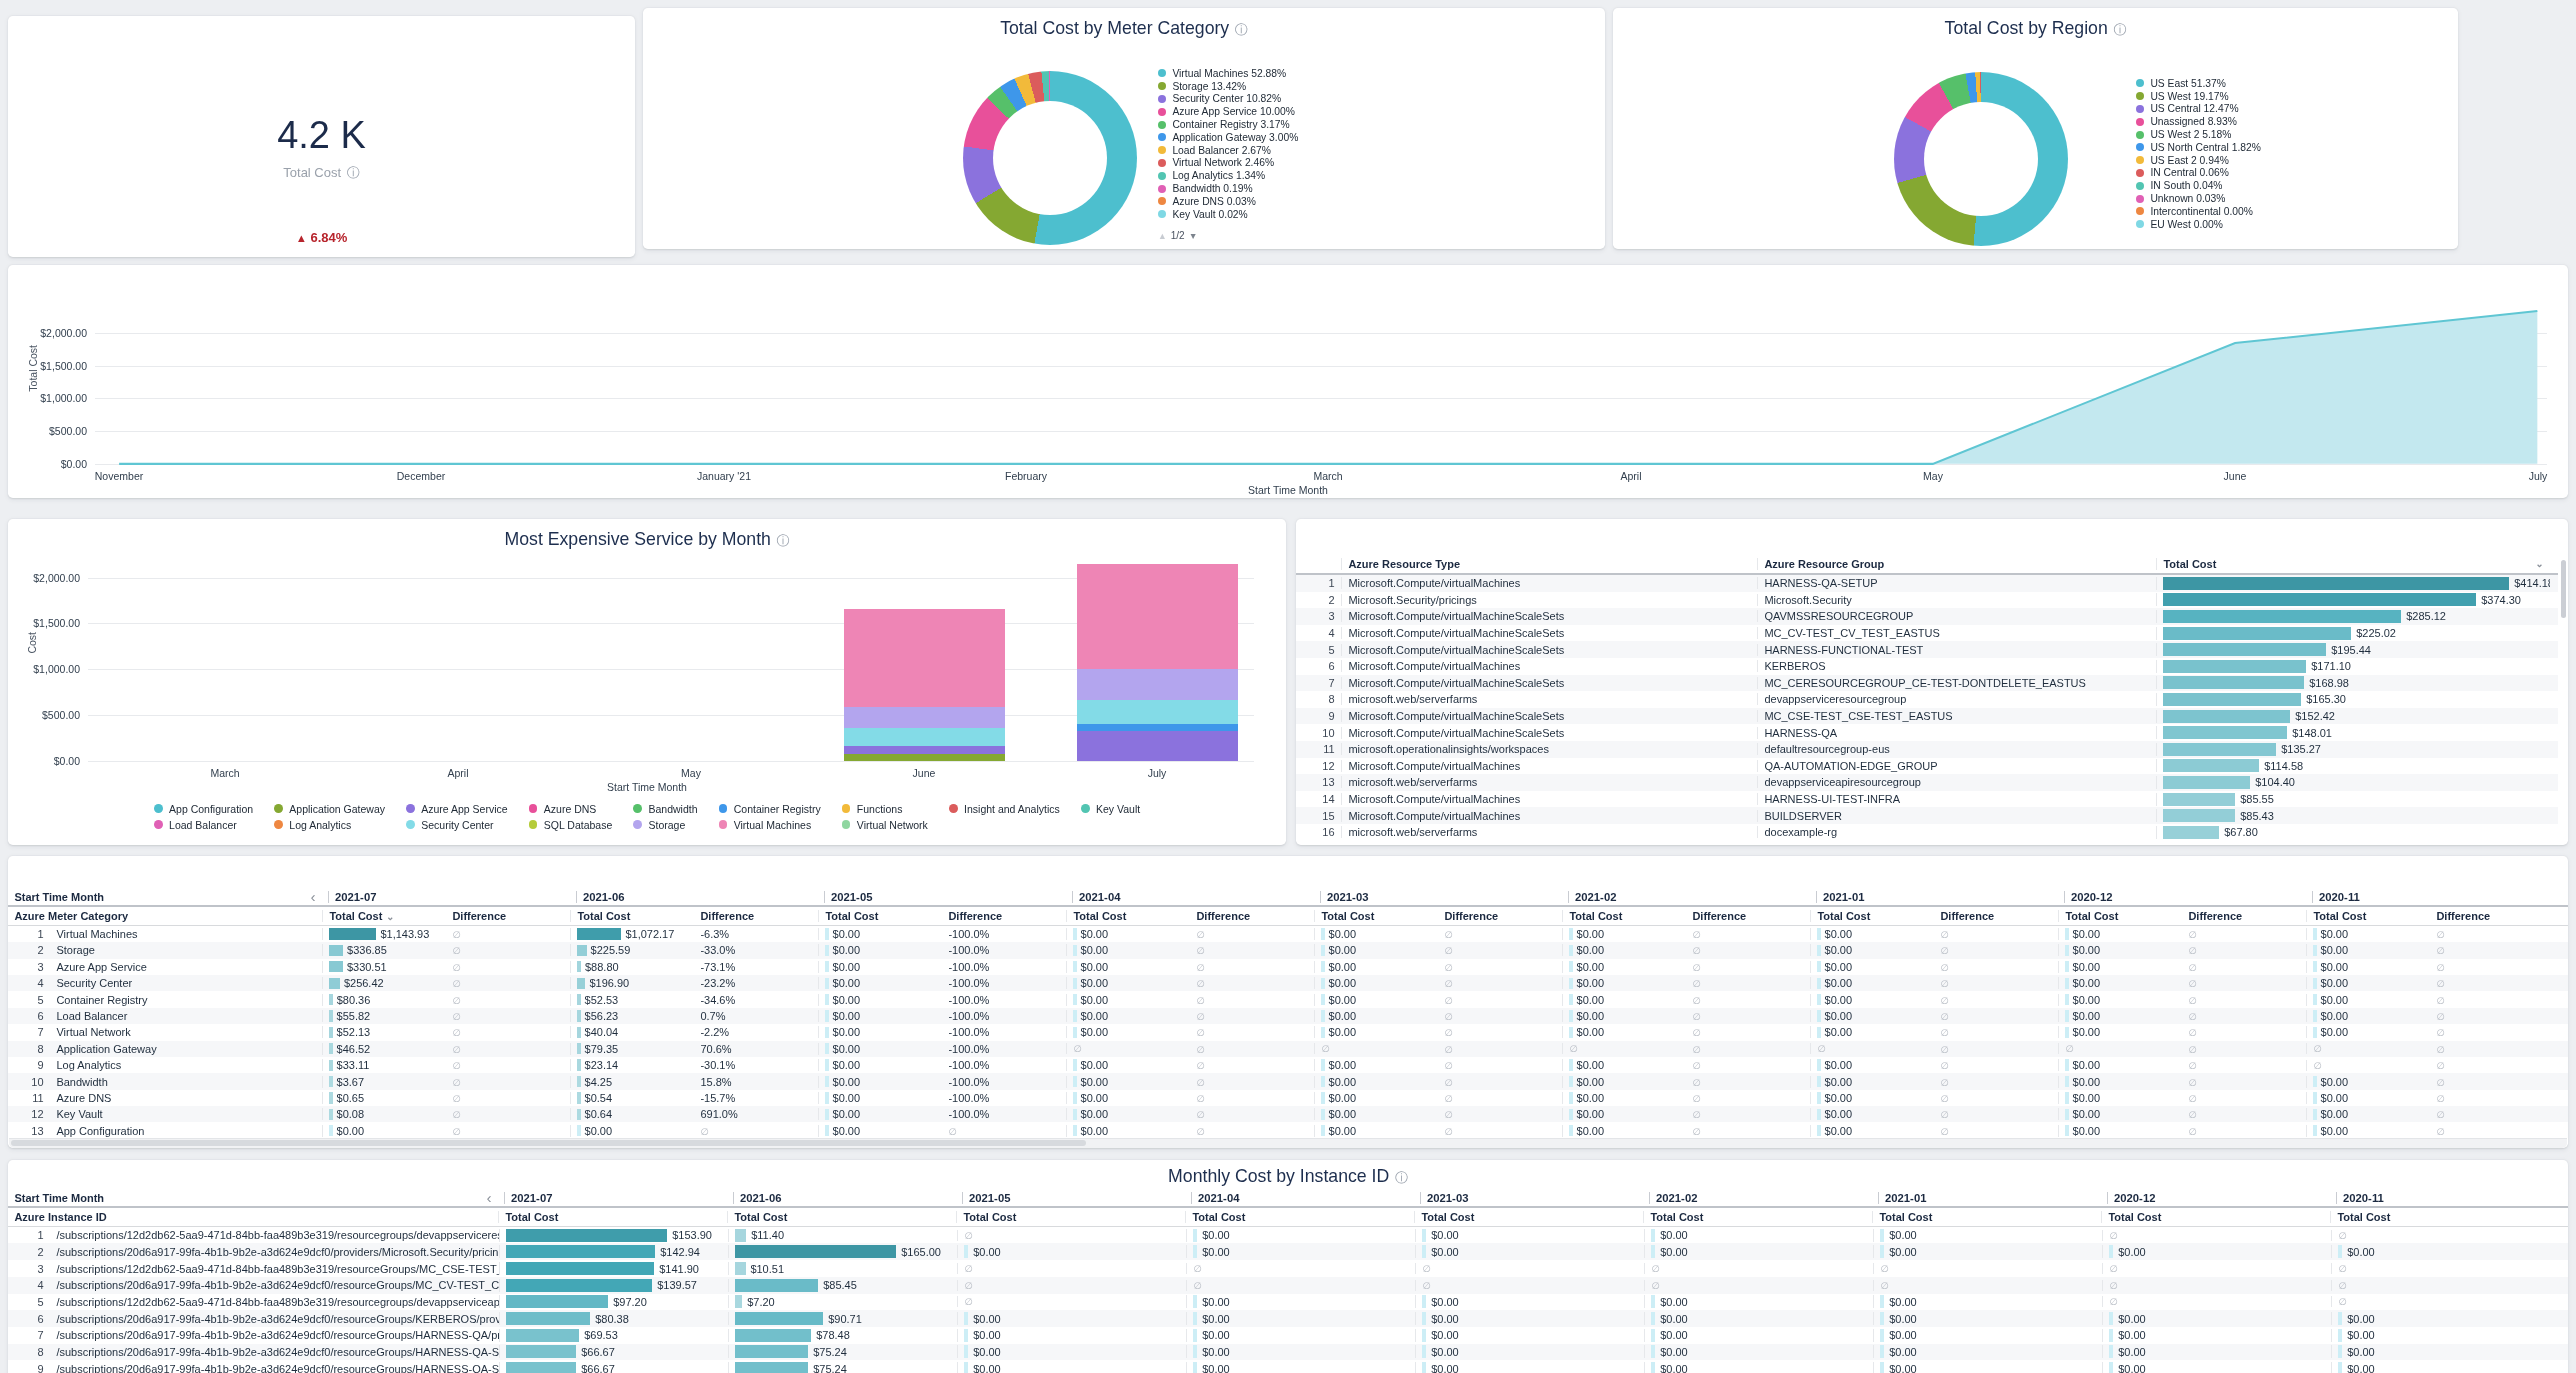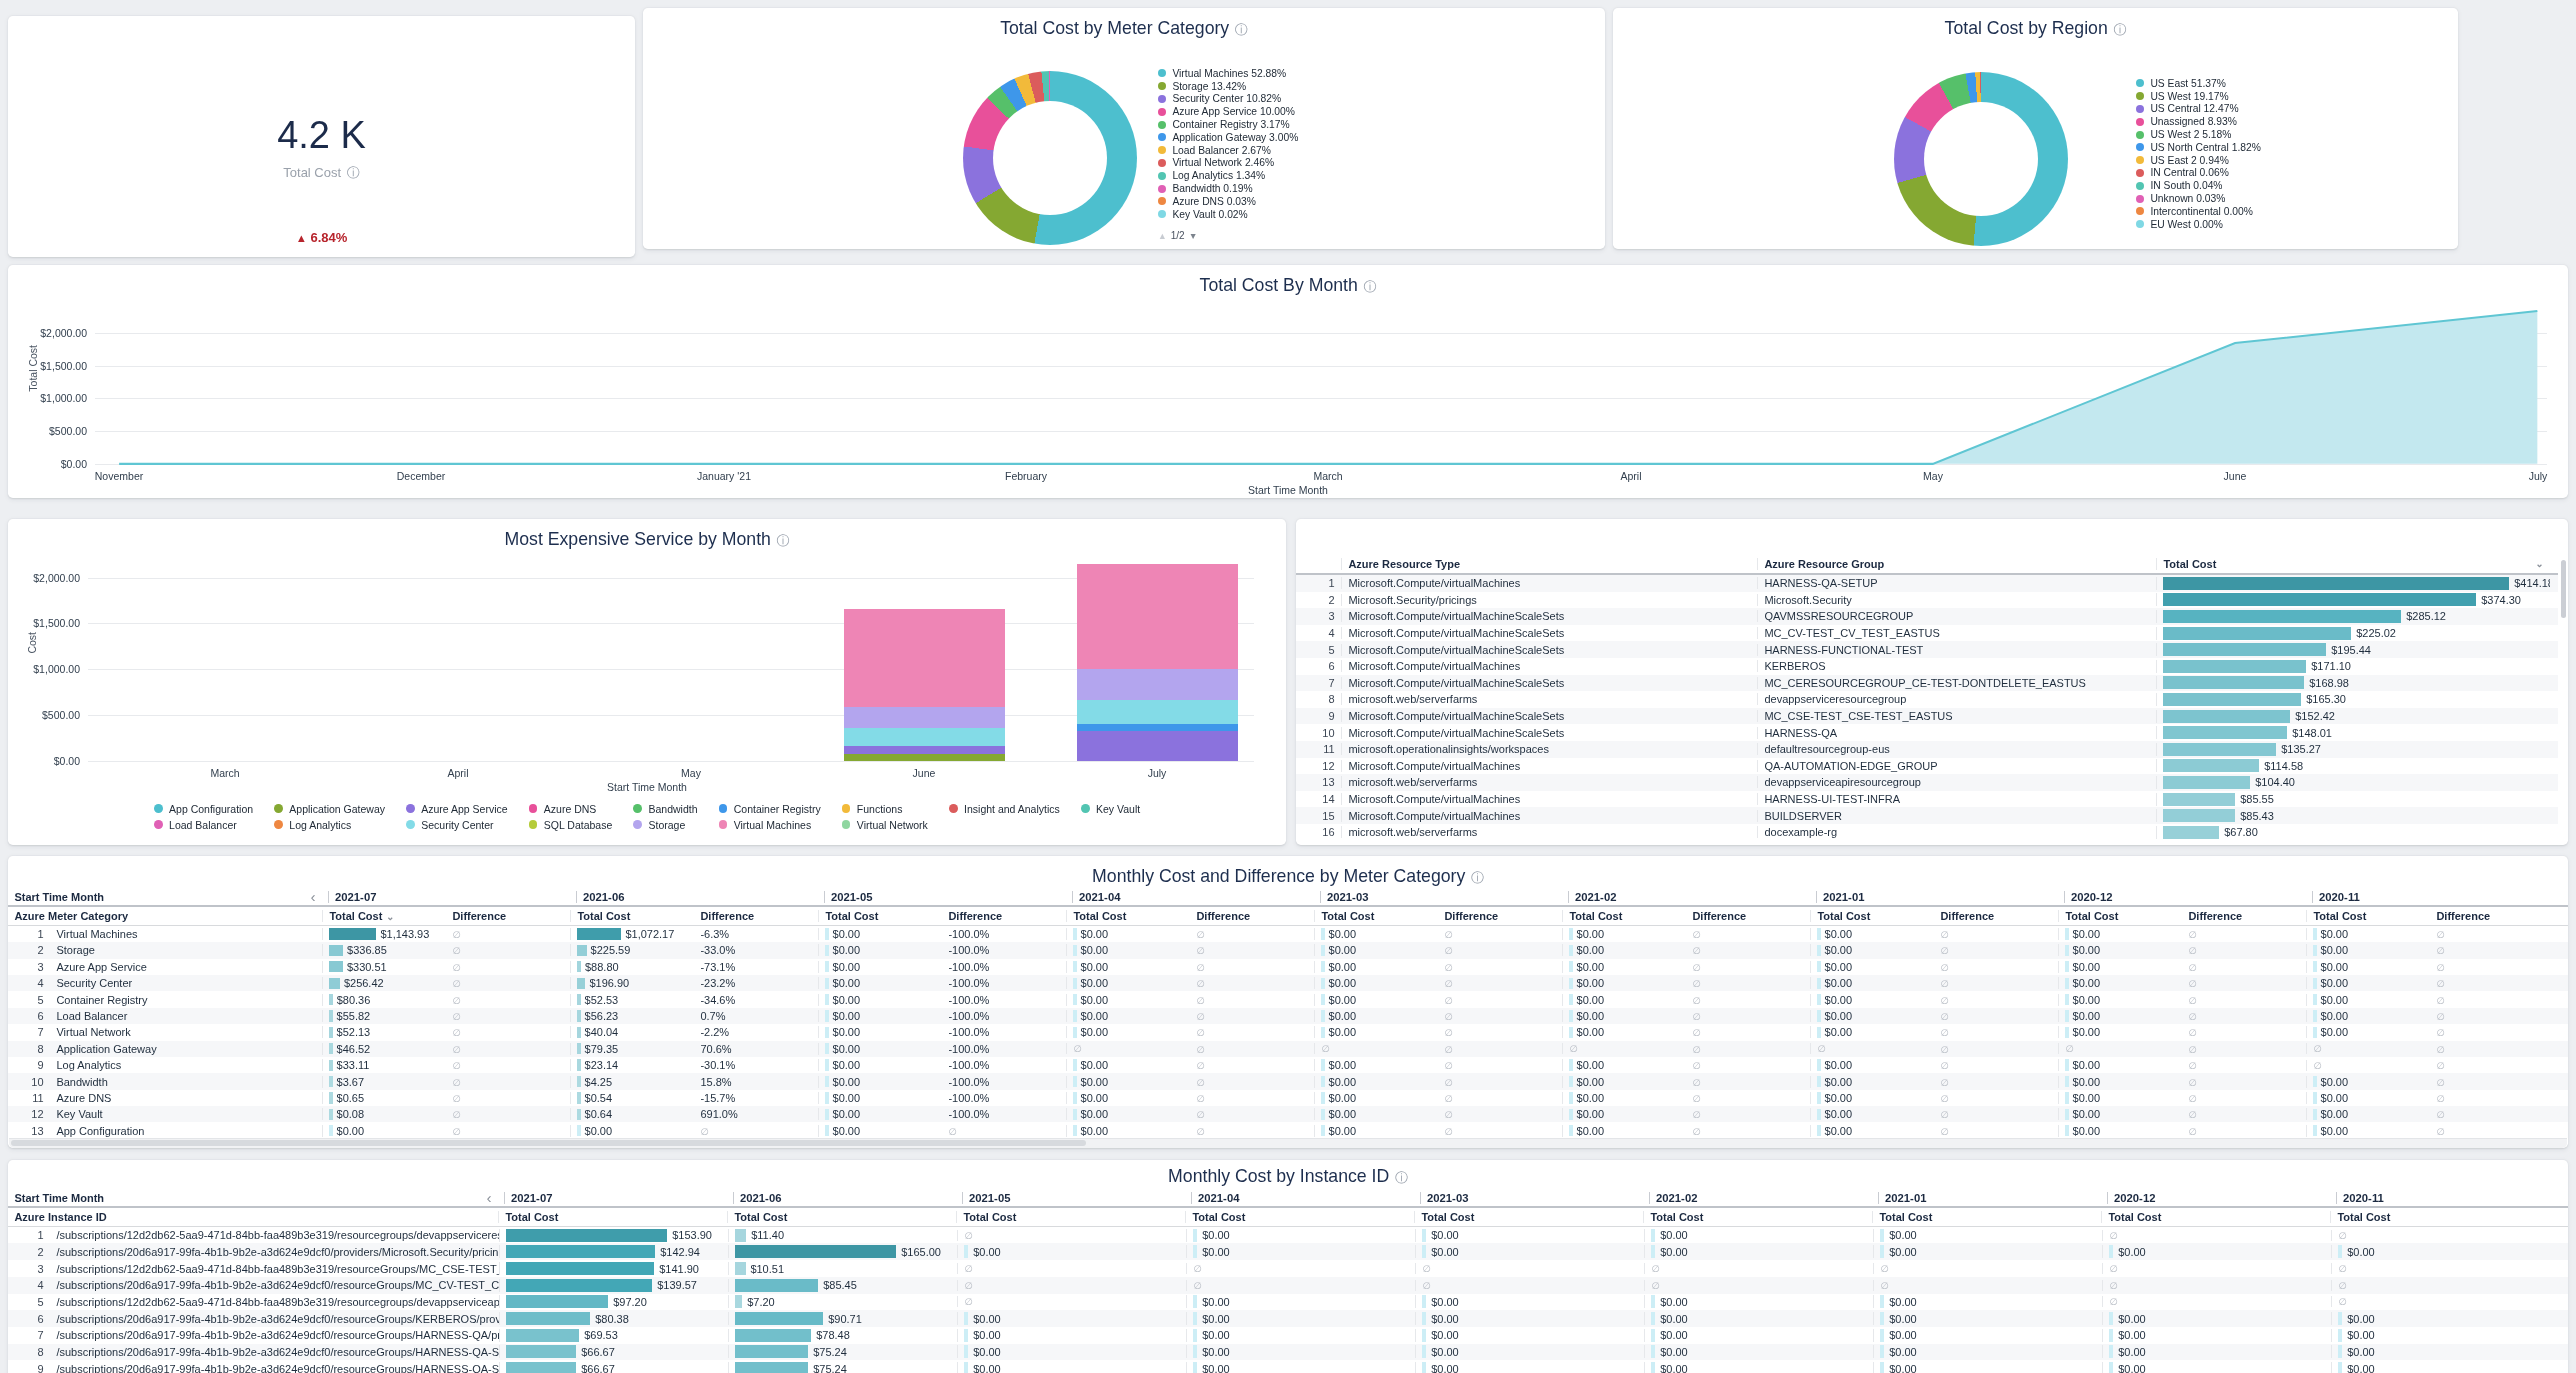--- a/index.html
+++ b/index.html
@@ -180,21 +180,20 @@
         <span>Intercontinental 0.00%</span>
       </div>
       <div class="legend-item">
         <span class="legend-dot" style="background: rgb(127, 216, 228);"></span>
         <span>EU West 0.00%</span>
       </div>
     </div>
 </div>
 
 <div class="card" id="area-card" style="left:8px;top:265px;width:2560px;height:233px">
-  <div class="card-title"><span>Total Cost By Month</span><span class="info">ⓘ</span></div>
   <div class="axis-ylabel" style="left:19.3px;top:80px">Total Cost</div>
   <div class="plot" id="area-plot" style="left:87px;top:46px;width:2452px;height:153px">
       <div class="gridline" style="top: 153px;"></div>
       <div class="ytick" style="top: 153px;">$0.00</div>
       <div class="gridline" style="top: 120px;"></div>
       <div class="ytick" style="top: 120px;">$500.00</div>
       <div class="gridline" style="top: 87px;"></div>
       <div class="ytick" style="top: 87px;">$1,000.00</div>
       <div class="gridline" style="top: 55px;"></div>
       <div class="ytick" style="top: 55px;">$1,500.00</div>
@@ -472,21 +471,20 @@
           <span>$67.80</span>
         </div>
       </div>
     </div>
   <div class="vscroll">
       <div class="thumb"></div>
     </div>
 </div>
 
 <div class="card" id="meter-table-card" style="left:8px;top:856px;width:2560px;height:292px;overflow:hidden">
-  <div class="card-title"><span>Monthly Cost and Difference by Meter Category</span><span class="info">ⓘ</span></div>
   <div id="meter-table" style="position:absolute;left:0;top:32px;right:0">
       <div class="thr" style="height: 19.3px; border-bottom: 2.4px solid rgb(191, 195, 201);">
         <div class="cell hdr" style="width: 314px; display: flex; justify-content: space-between; align-items: center;">
           <span>Start Time Month</span>
           <span class="chev-left">‹</span>
         </div>
         <div class="cell month-hdr" style="width: 248px;"><span class="vbar">2021-07</span></div>
         <div class="cell month-hdr" style="width: 248px;"><span class="vbar">2021-06</span></div>
         <div class="cell month-hdr" style="width: 248px;"><span class="vbar">2021-05</span></div>
         <div class="cell month-hdr" style="width: 248px;"><span class="vbar">2021-04</span></div>

